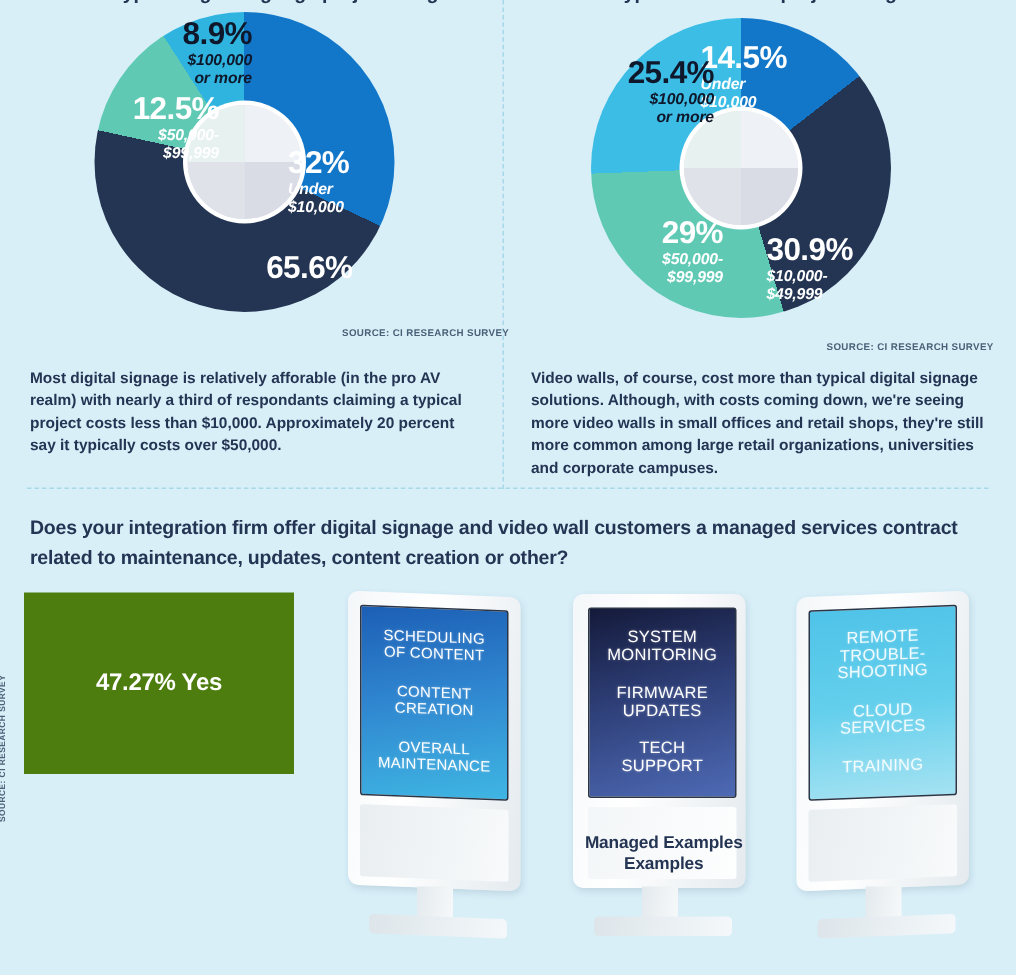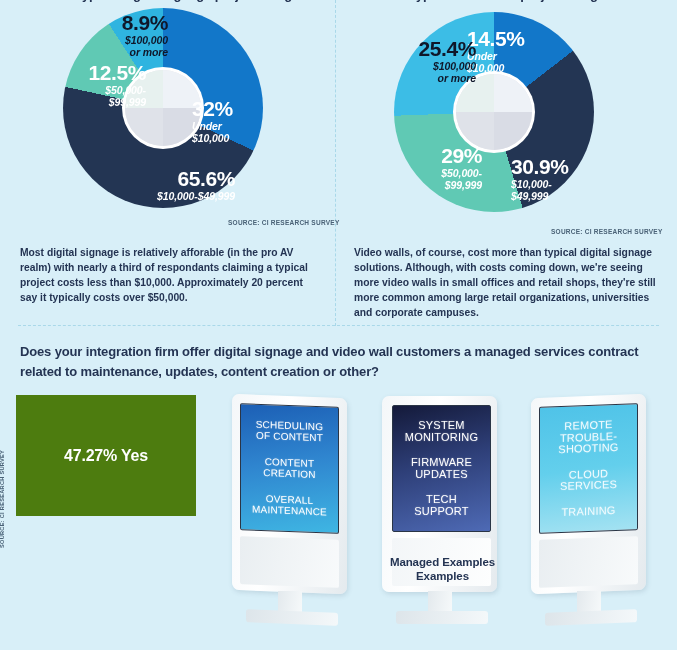--- a/index.html
+++ b/index.html
@@ -352,21 +352,20 @@
     </div>
 
     <div class="plabel white" style="left:192px; top:72px;margin-top:26px;">
       <span class="pct">32%</span>
       <span class="sub">Under</span>
       <span class="sub">$10,000</span>
     </div>
 
     <div class="plabel white center" style="left:75px; top:168px; width:160px;">
       <span class="pct">65.6%</span>
-      <span class="sub">$10,000-$49,999</span>
     </div>
 
     <div class="plabel white center" style="left:56px; top:62px; width:90px;">
       <span class="pct">12.5%</span>
       <span class="sub">$50,000-</span>
       <span class="sub">$99,999</span>
     </div>
 
     <div class="plabel dark right" style="left:78px; top:12px; width:90px;">
       <span class="pct">8.9%</span>

